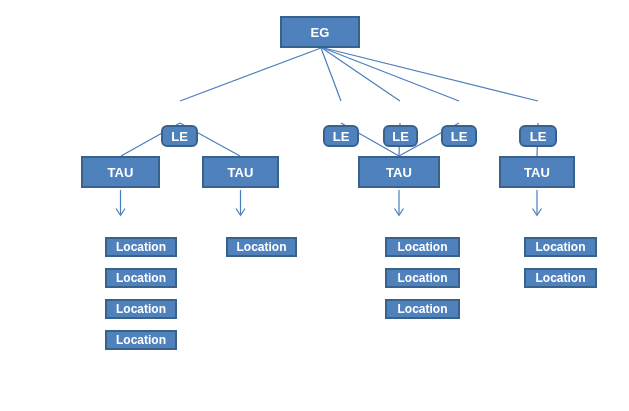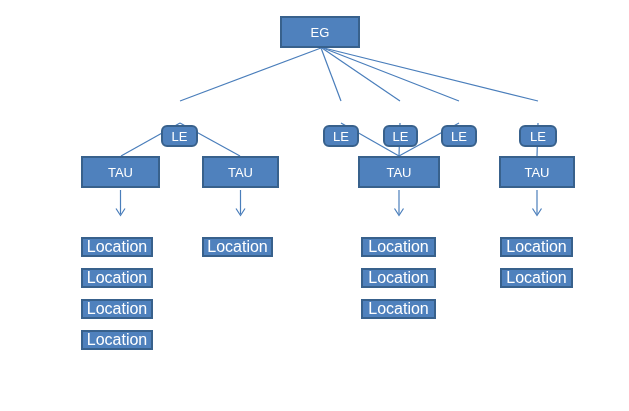--- a/index.html
+++ b/index.html
@@ -31,23 +31,24 @@
     box-sizing: border-box;
     background: var(--node-fill, #4f81bd);
     border: 2px solid var(--node-border, #38618c);
     color: var(--node-text, #ffffff);
     display: flex;
     align-items: center;
     justify-content: center;
     font-size: 13px;
     line-height: 1;
     white-space: nowrap;
+    font-weight: bold;
   }
   .rounded { border-radius: 6px; margin-top: 24px; }
-  .loc { font-size: 16px; }
+  .loc { font-size: 12px; margin-left: 24px; }
 </style>
 </head>
 <body>
 
 <div class="stage">
 
   <svg class="connectors" viewBox="0 0 629 411" xmlns="http://www.w3.org/2000/svg">
 
     <g>
       <line x1="321" y1="48" x2="180" y2="101"></line>

